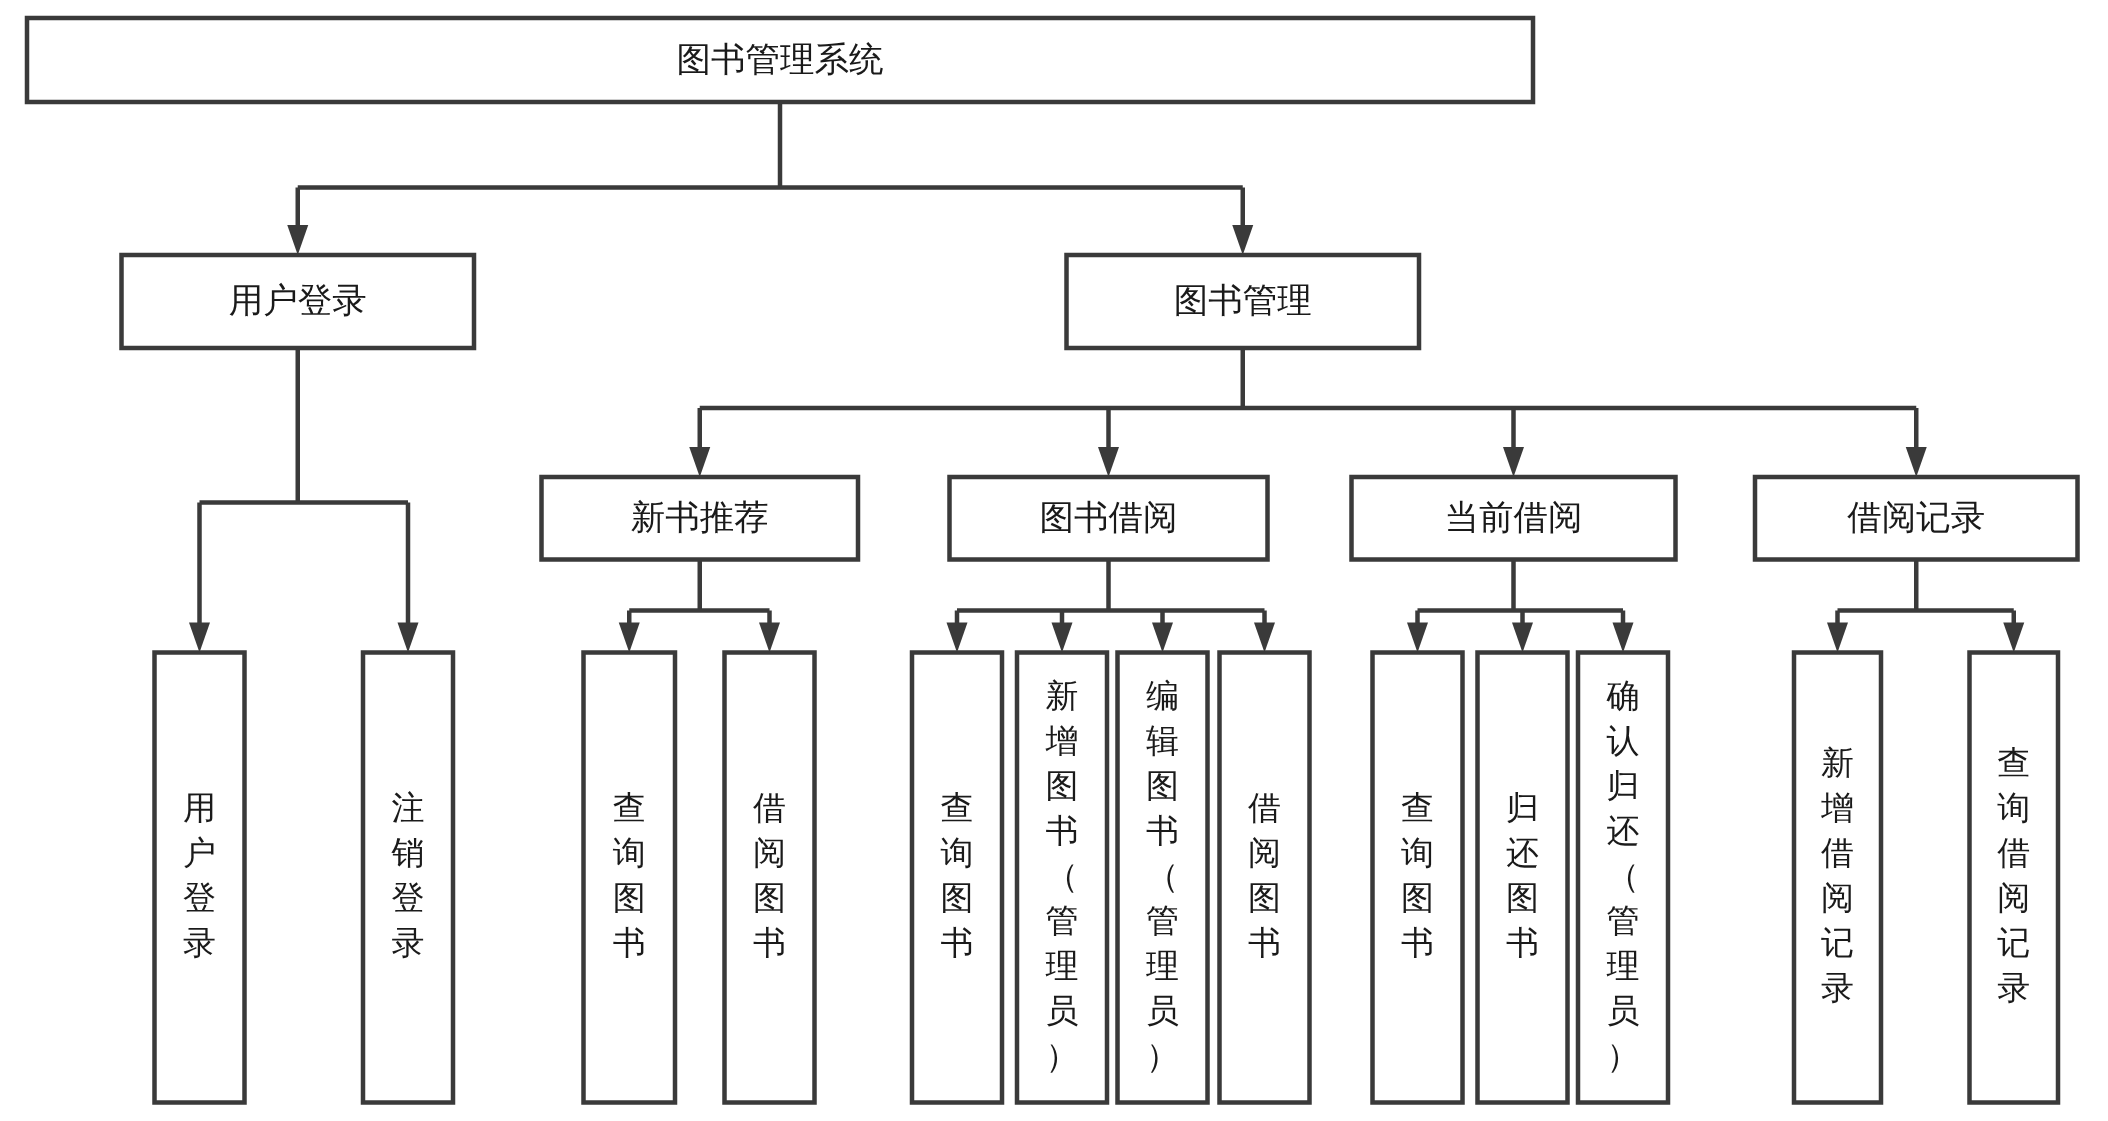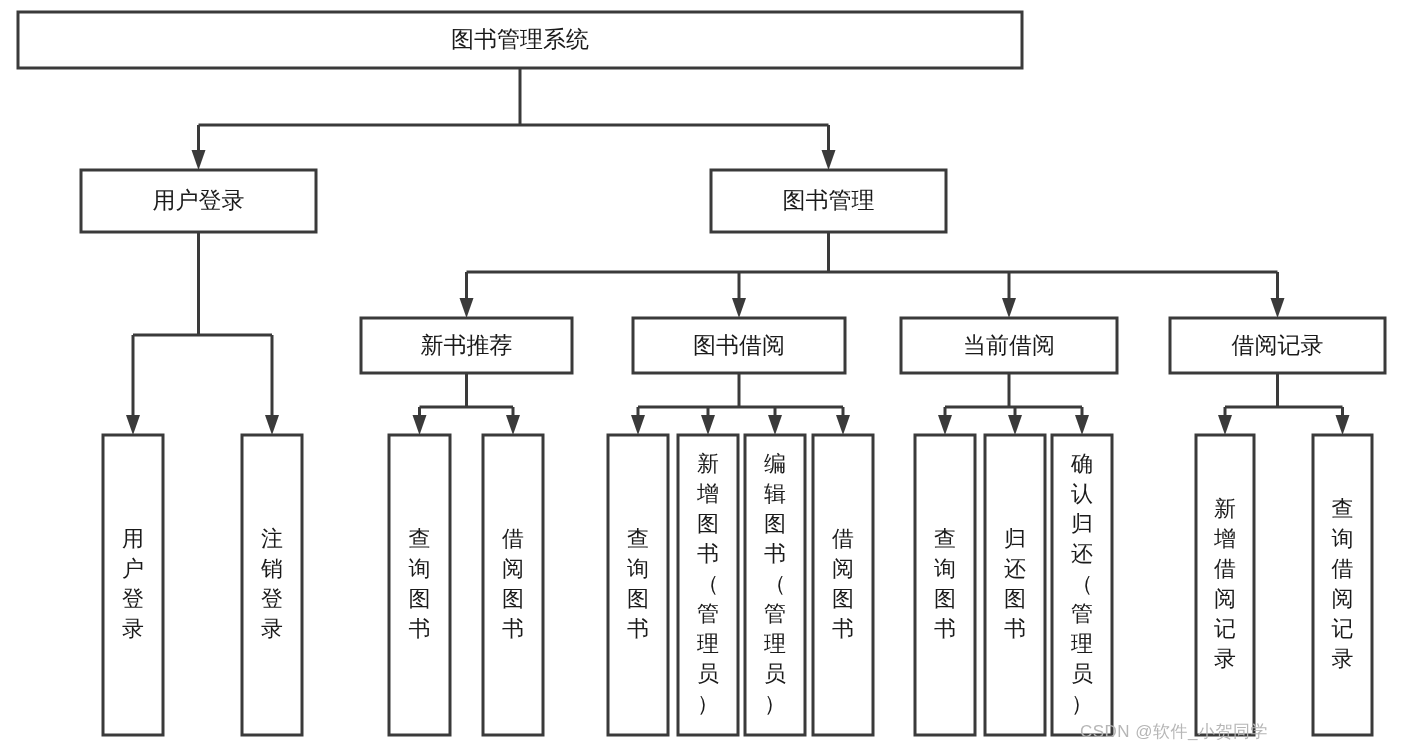--- a/index.html
+++ b/index.html
@@ -169,14 +169,13 @@
         <g>
           <rect x="1196" y="435" width="58" height="300" class="node-box"></rect>
           <text x="1225" y="510" class="node-label vertical"><tspan x="1225" dy="0">新</tspan><tspan x="1225" dy="30">增</tspan><tspan x="1225" dy="30">借</tspan><tspan x="1225" dy="30">阅</tspan><tspan x="1225" dy="30">记</tspan><tspan x="1225" dy="30">录</tspan></text>
         </g>
         <g>
           <rect x="1313" y="435" width="59" height="300" class="node-box"></rect>
           <text x="1342.5" y="510" class="node-label vertical"><tspan x="1342.5" dy="0">查</tspan><tspan x="1342.5" dy="30">询</tspan><tspan x="1342.5" dy="30">借</tspan><tspan x="1342.5" dy="30">阅</tspan><tspan x="1342.5" dy="30">记</tspan><tspan x="1342.5" dy="30">录</tspan></text>
         </g>
       </g>
   </svg>
-  <div class="watermark">CSDN @软件_小贺同学</div>
 </div>
 
 </body></html>

